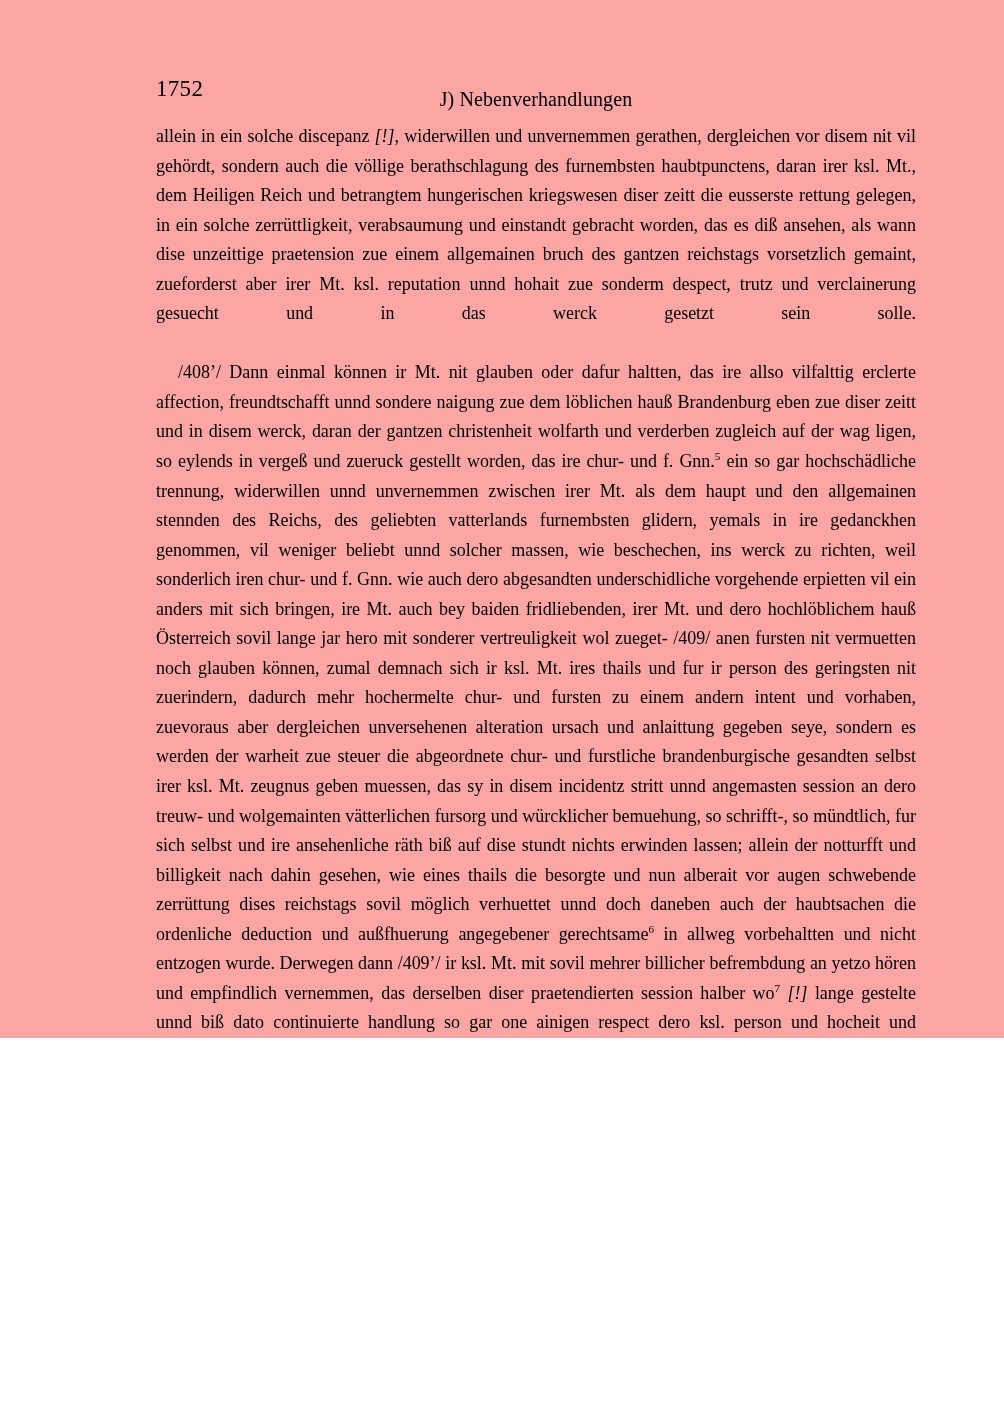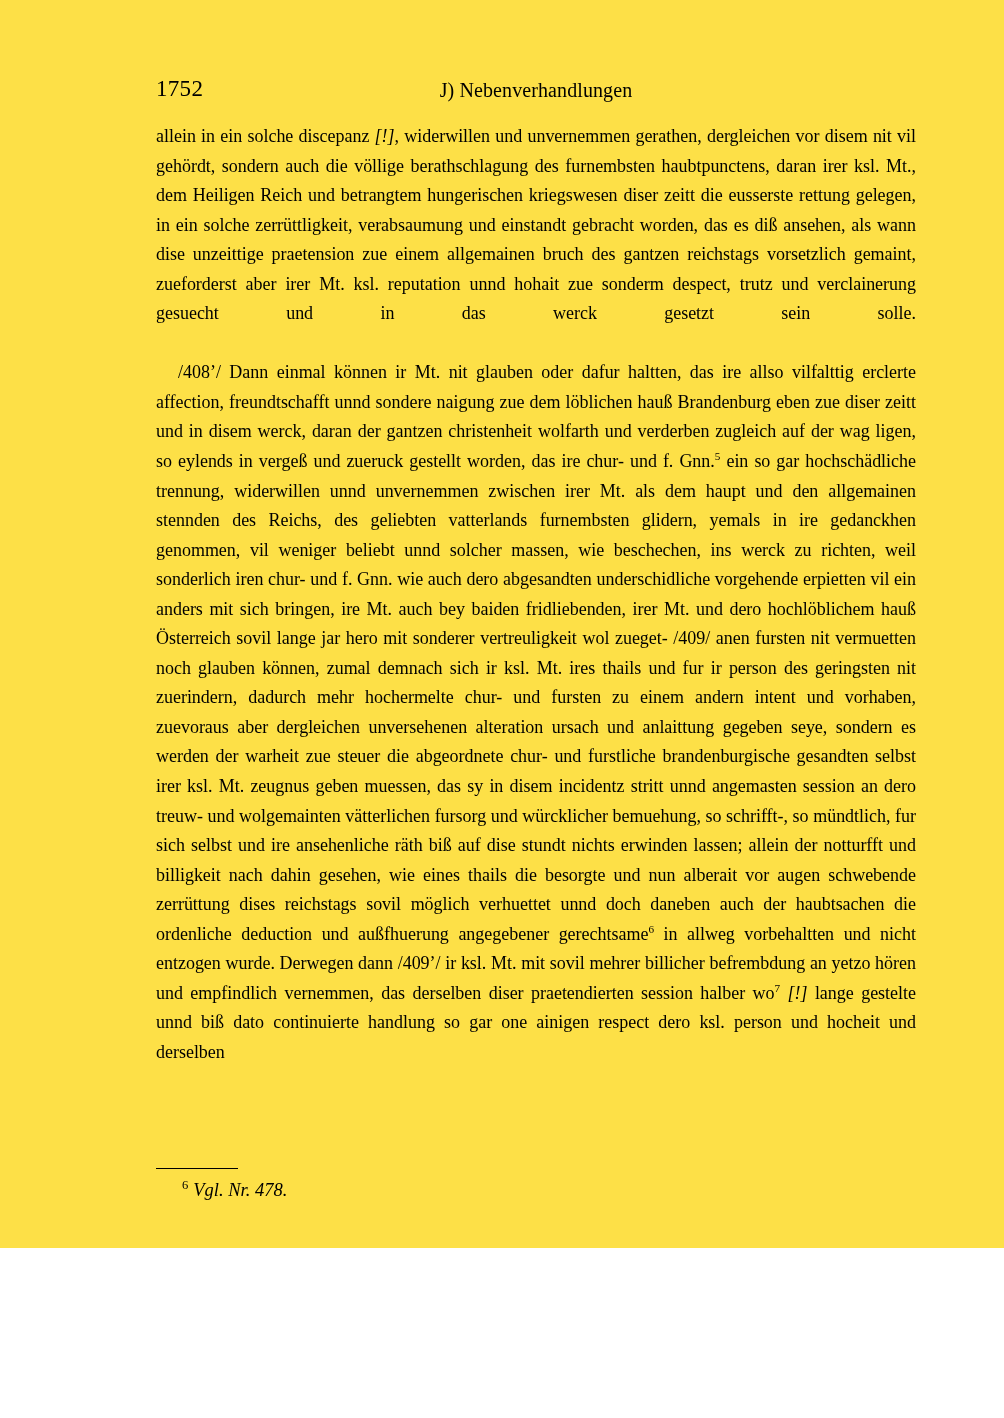--- a/index.html
+++ b/index.html
@@ -5,22 +5,22 @@
 <style>
   html, body {
     margin: 0;
     padding: 0;
     background: #ffffff;
   }
 
   .page {
     position: relative;
     width: 1004px;
-    height: 1248px;
-    background: #fde047;
+    height: 1038px;
+    background: #fca5a5;
     overflow: hidden;
     font-family: "Liberation Serif", "DejaVu Serif", serif;
     color: #000000;
     -webkit-font-smoothing: antialiased;
   }
 
   
   .running-head {
     position: absolute;
     left: 156px;
@@ -35,21 +35,21 @@
     position: absolute;
     left: 0;
     top: 0;
     font-size: 23px;
     letter-spacing: 0.3px;
   }
 
   .head-title {
     position: absolute;
     left: 0;
-    top: 1px;
+    top: 10px;
     width: 760px;
     text-align: center;
     font-size: 20px;
     letter-spacing: 0.1px;
   }
 
   
   .text-block {
     position: absolute;
     left: 156px;

